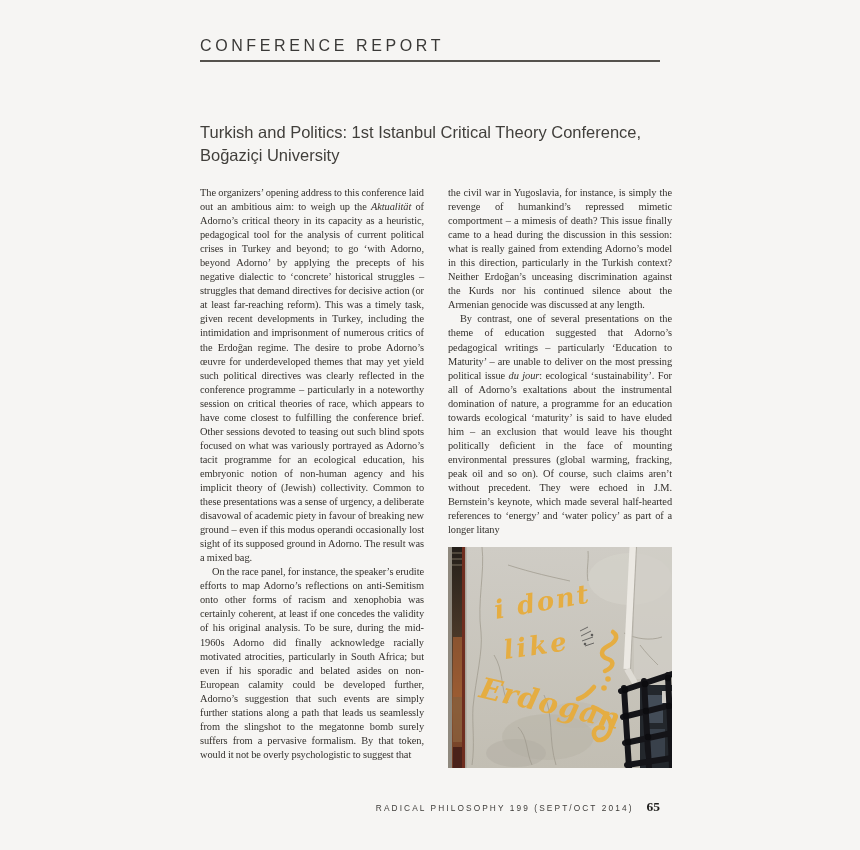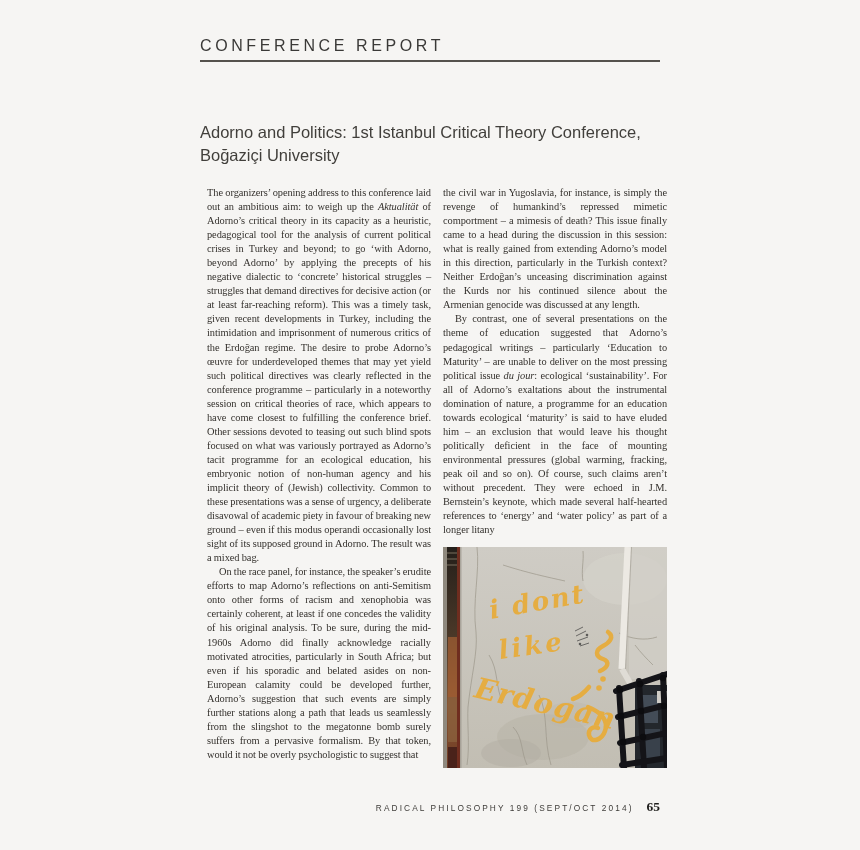--- a/index.html
+++ b/index.html
@@ -22,21 +22,21 @@
     font-family:"Liberation Sans",sans-serif;
     font-size:30px;font-weight:700;letter-spacing:-0.2px;color:#272521;
   }
   .subtitle{
     position:absolute;top:121px;left:0;
     font-family:"Liberation Sans",sans-serif;
     font-size:16.5px;line-height:22.5px;color:#413f3b;
     white-space:pre-line;
   }
 
-  .columns{position:absolute;top:186px;left:7px;width:460px;display:flex;gap:12px;}
+  .columns{position:absolute;top:186px;left:0;width:460px;display:flex;gap:24px;}
   .col{
     width:224px;flex:0 0 224px;
     font-size:10.4px;line-height:14.05px;
     text-align:justify;letter-spacing:-0.08px;word-spacing:-0.2px;
     color:#34312d;
   }
   .col p{margin:0;text-indent:12px;hyphens:auto;-webkit-hyphens:auto;}
   .col p.noindent{text-indent:0;}
   .col i{font-style:italic;}
 
@@ -58,21 +58,21 @@
   }
 </style>
 </head>
 <body>
 
 <div class="page">
   <div class="content">
 
     <div class="kicker">CONFERENCE REPORT</div>
     <div class="rule"></div>
-    <div class="subtitle">Adorno and Politics: 1st Istanbul Critical Theory Conference,
+    <div class="subtitle">Turkish and Politics: 1st Istanbul Critical Theory Conference,
 Boğaziçi University</div>
 
     <div class="columns">
       <div class="col">
           <p class="noindent"><span>The organizers’ opening address to this conference laid out an ambitious aim: to weigh up the </span><i>Aktualität</i><span> of Adorno’s critical theory in its capacity as a heuristic, pedagogical tool for the analysis of current political crises in Turkey and beyond; to go ‘with Adorno, beyond Adorno’ by applying the precepts of his negative dialectic to ‘concrete’ historical struggles – struggles that demand directives for decisive action (or at least far-reaching reform). This was a timely task, given recent developments in Turkey, including the intimidation and imprisonment of numerous critics of the Erdoğan regime. The desire to probe Adorno’s œuvre for underdeveloped themes that may yet yield such political directives was clearly reflected in the conference programme – particularly in a noteworthy session on critical theories of race, which appears to have come closest to fulfilling the conference brief. Other sessions devoted to teasing out such blind spots focused on what was variously portrayed as Adorno’s tacit programme for an ecological education, his embryonic notion of non-human agency and his implicit theory of (Jewish) collectivity. Common to these presentations was a sense of urgency, a deliberate disavowal of academic piety in favour of breaking new ground – even if this modus operandi occasionally lost sight of its supposed ground in Adorno. The result was a mixed bag.</span></p>
           <p><span>On the race panel, for instance, the speaker’s erudite efforts to map Adorno’s reflections on anti-Semitism onto other forms of racism and xenophobia was certainly coherent, at least if one concedes the validity of his original analysis. To be sure, during the mid-1960s Adorno did finally acknowledge racially motivated atrocities, particularly in South Africa; but even if his sporadic and belated asides on non-European calamity could be developed further, Adorno’s suggestion that such events are simply further stations along a path that leads us seamlessly from the slingshot to the megatonne bomb surely suffers from a pervasive formalism. By that token, would it not be overly psychologistic to suggest that</span></p>
         </div>
       <div class="col">
         <div>
             <p class="noindent"><span>the civil war in Yugoslavia, for instance, is simply the revenge of humankind’s repressed mimetic comportment – a mimesis of death? This issue finally came to a head during the discussion in this session: what is really gained from extending Adorno’s model in this direction, particularly in the Turkish context? Neither Erdoğan’s unceasing discrimination against the Kurds nor his continued silence about the Armenian genocide was discussed at any length.</span></p>

